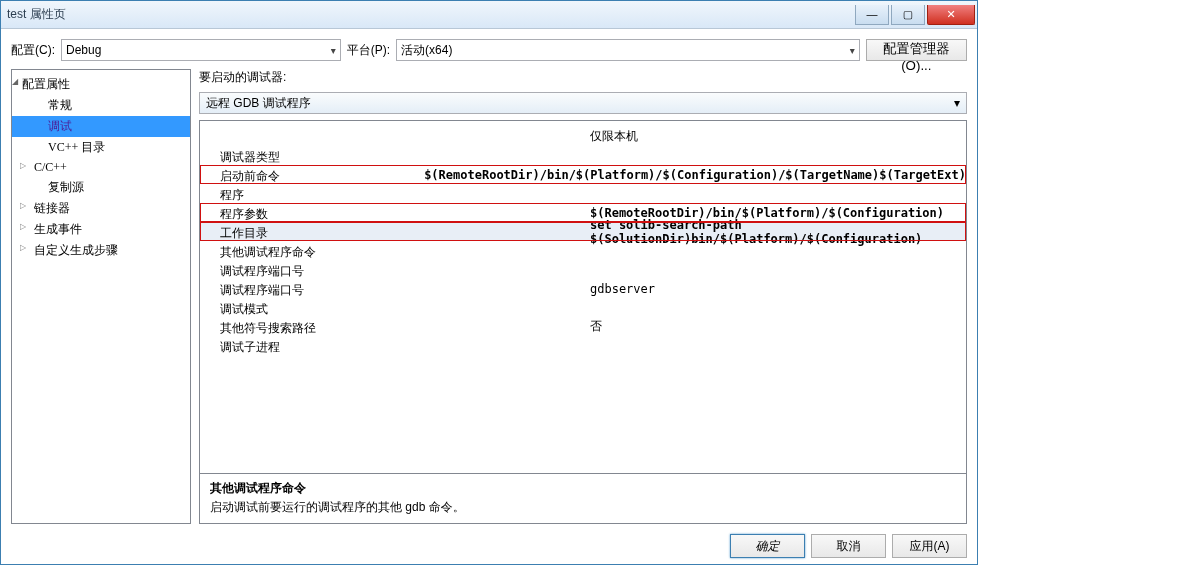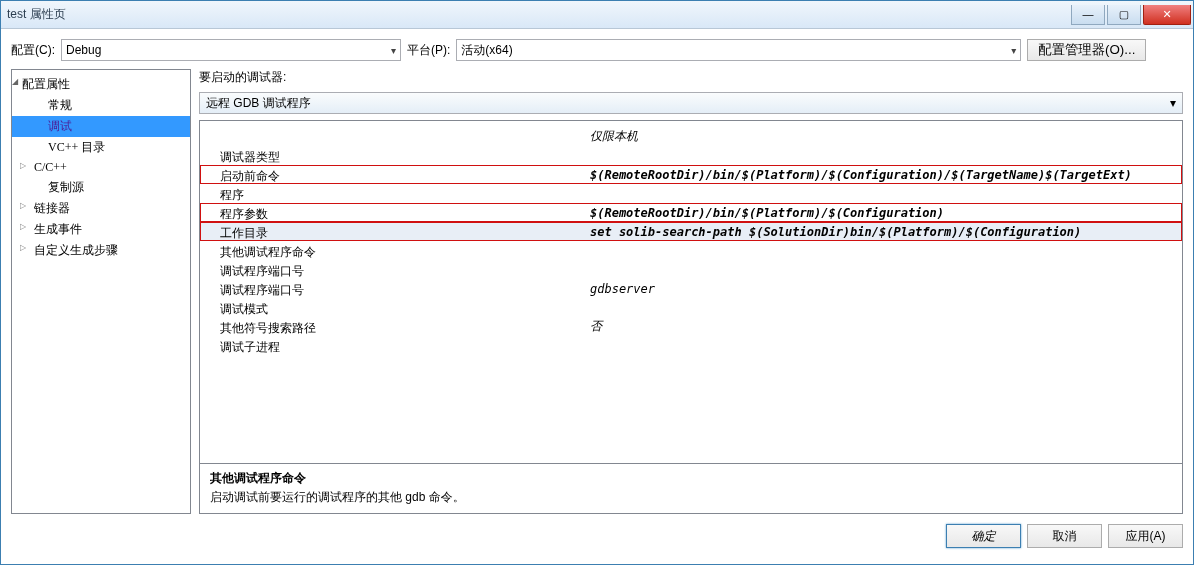--- a/index.html
+++ b/index.html
@@ -1,26 +1,26 @@
 <!DOCTYPE html>
 <html><head>
 <meta charset="utf-8">
 <style>
 * { box-sizing: border-box; margin: 0; padding: 0; }
 body { font-family: "Microsoft YaHei", "Segoe UI", sans-serif; font-size: 12px; background: #fff; overflow: hidden; }
 
-.window { width: 1194px; height: 565px; border: 1px solid #3c7fb1; background: #fff; display: flex; flex-direction: column; }
+.window { width: 978px; height: 565px; border: 1px solid #3c7fb1; background: #fff; display: flex; flex-direction: column; }
 
 .titlebar { height: 28px; background: linear-gradient(#f0f6fc, #d9e8f7); display: flex; align-items: center; justify-content: space-between; padding-left: 6px; border-bottom: 1px solid #b8c7d6; }
 .titlebar .title { color: #2c3e50; font-size: 12px; }
 .titlebar .buttons { display: flex; }
 .titlebar .btn { width: 34px; height: 20px; display: flex; align-items: center; justify-content: center; margin-right: 2px; border: 1px solid #8fa8bf; border-top: none; background: linear-gradient(#e8f1fa, #c9ddf0); font-size: 11px; }
 .titlebar .btn.close { width: 48px; background: linear-gradient(#f08080, #d03020); color: #fff; border-color: #a02010; border-radius: 0 0 2px 2px; }
 
-.content { flex: 1; display: flex; flex-direction: column; padding: 8px 10px 16px 10px; gap: 6px; }
+.content { flex: 1; display: flex; flex-direction: column; padding: 8px 10px 6px 10px; gap: 6px; }
 
 .toprow { display: flex; align-items: center; gap: 6px; height: 26px; }
 .toprow label { white-space: nowrap; }
 .select { height: 22px; border: 1px solid #abadb3; background: #fff; display: flex; align-items: center; justify-content: space-between; padding: 0 4px; }
 .select .arrow { font-size: 10px; color: #444; }
 .cfg-select { width: 340px; }
 .plat-select { width: 565px; }
 .cfg-mgr-btn { height: 22px; padding: 0 10px; border: 1px solid #acacac; background: linear-gradient(#f8f8f8, #e8e8e8); }
 
 .midrow { flex: 1; display: flex; gap: 8px; min-height: 0; }
@@ -34,21 +34,21 @@
 .tree-item.child { padding-left: 36px; }
 
 .right { flex: 1; display: flex; flex-direction: column; gap: 6px; min-width: 0; }
 .launch-label { font-size: 12px; }
 .debugger-select { width: 100%; height: 22px; border: 1px solid #abadb3; background: linear-gradient(#fafcfd, #e4eef7); display: flex; align-items: center; justify-content: space-between; padding: 0 6px; }
 
 .grid { flex: 1; border: 1px solid #828790; display: flex; flex-direction: column; padding: 6px 0 0 0; overflow: hidden; }
 .grid-rows { flex: 1; overflow: auto; }
 .grid-row { display: flex; height: 19px; align-items: center; }
 .grid-row .k { width: 390px; padding-left: 20px; margin-top: 42px; }
-.grid-row .v { flex: 1; font-family: Consolas, monospace; font-size: 12px; font-style: italic; }
+.grid-row .v { flex: 1; font-family: Consolas, monospace; font-size: 12px; }
 .grid-row.sel { background: #e8eef6; }
 .grid-row.hl { outline: 1.5px solid #d01010; outline-offset: -1px; }
 .grid-row.hl .v { font-weight: bold; }
 
 .desc { border-top: 1px solid #828790; padding: 6px 10px; min-height: 50px; }
 .desc .t { font-weight: bold; margin-bottom: 2px; }
 
 .footer { display: flex; justify-content: flex-end; gap: 6px; padding-top: 4px; }
 .footer button { width: 75px; height: 24px; border: 1px solid #acacac; background: linear-gradient(#f8f8f8, #e8e8e8); font-family: inherit; font-size: 12px; }
 .footer button.primary { border: 1px solid #3c7fb1; box-shadow: 0 0 2px #5ca0d0; font-style: italic; }

